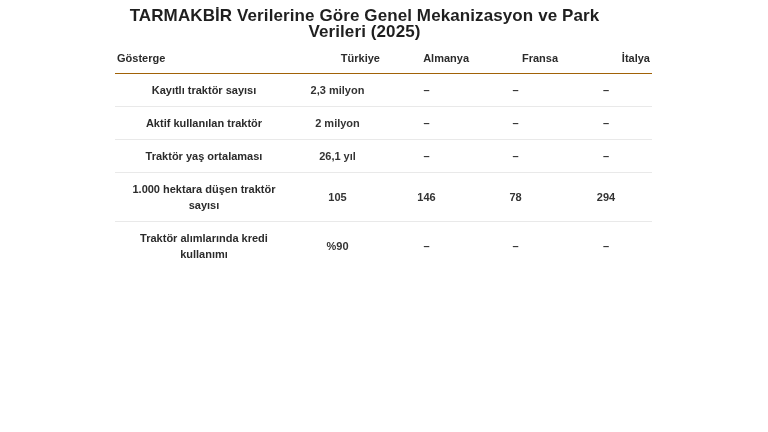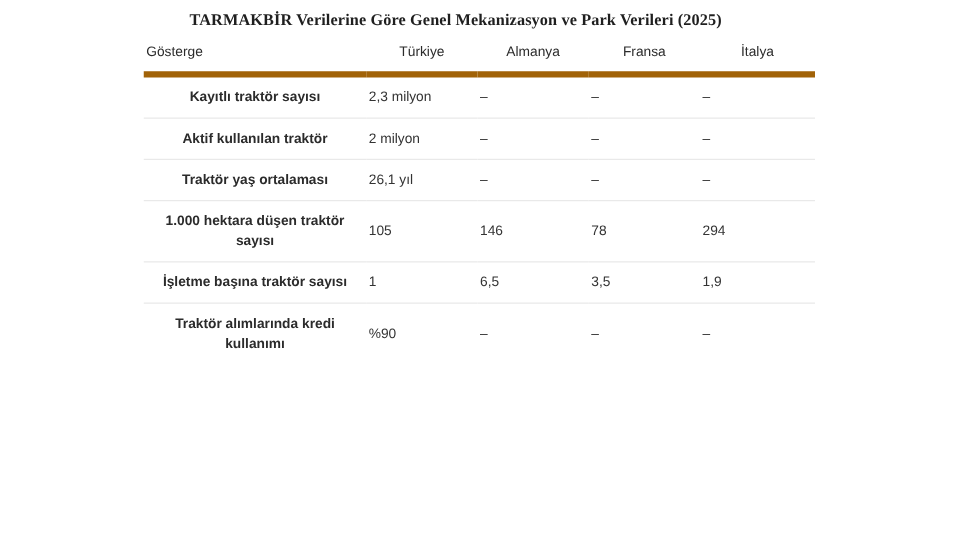--- a/index.html
+++ b/index.html
@@ -15,65 +15,65 @@
     overflow: hidden;
     font-family: "Liberation Sans", sans-serif;
   }
   .content {
     position: absolute;
     left: 115px;
     top: 8px;
     width: 537px;
   }
   .title {
-    font-size: 13px;
+    font-size: 17px;
     font-weight: 700;
     color: #1f1f1f;
     text-align: center;
     line-height: 16px;
     margin: 0 0 7px 0;
     padding-right: 38px;
     box-sizing: border-box;
     letter-spacing: 0.1px;
-    font-family: Liberation Serif, serif;
   }
   table.data-table {
     width: 100%;
     border-collapse: collapse;
     table-layout: fixed;
     font-size: 11px;
     color: #333333;
   }
   col.c-label  { width: 178px; }
   col.c-val    { width: 89px; }
   col.c-val-last { width: 92px; }
   th {
-    font-weight: 400;
+    font-weight: 700;
     color: #2b2b2b;
     padding: 4px 2px 8px 2px;
-    border-bottom: 5px solid #a16207;
+    border-bottom: 1px solid #a16207;
     line-height: 14px;
   }
   th.h-label { text-align: left; }
-  th.h-num   { text-align: center; }
+  th.h-num   { text-align: right; }
   td {
     padding: 8px 2px;
     border-bottom: 1px solid #e9e9e9;
     line-height: 16px;
     vertical-align: middle;
   }
   tr:last-child td { border-bottom: none; }
   td.label {
     font-weight: 600;
     color: #2b2b2b;
     text-align: center;
   }
   td.val {
-    font-weight: 400;
+    font-weight: 700;
     color: #333333;
+    text-align: center;
   }
 </style>
 </head>
 <body>
 
 <div class="page">
   <div class="content">
 
     <div class="title">TARMAKBİR Verilerine Göre Genel Mekanizasyon ve Park Verileri (2025)</div>
 
@@ -117,27 +117,20 @@
           <td class="val">–</td>
         </tr>
         <tr>
           <td class="label">1.000 hektara düşen traktör sayısı</td>
           <td class="val">105</td>
           <td class="val">146</td>
           <td class="val">78</td>
           <td class="val">294</td>
         </tr>
         <tr>
-          <td class="label">İşletme başına traktör sayısı</td>
-          <td class="val">1</td>
-          <td class="val">6,5</td>
-          <td class="val">3,5</td>
-          <td class="val">1,9</td>
-        </tr>
-        <tr>
           <td class="label">Traktör alımlarında kredi kullanımı</td>
           <td class="val">%90</td>
           <td class="val">–</td>
           <td class="val">–</td>
           <td class="val">–</td>
         </tr>
       </tbody>
     </table>
 
   </div>

